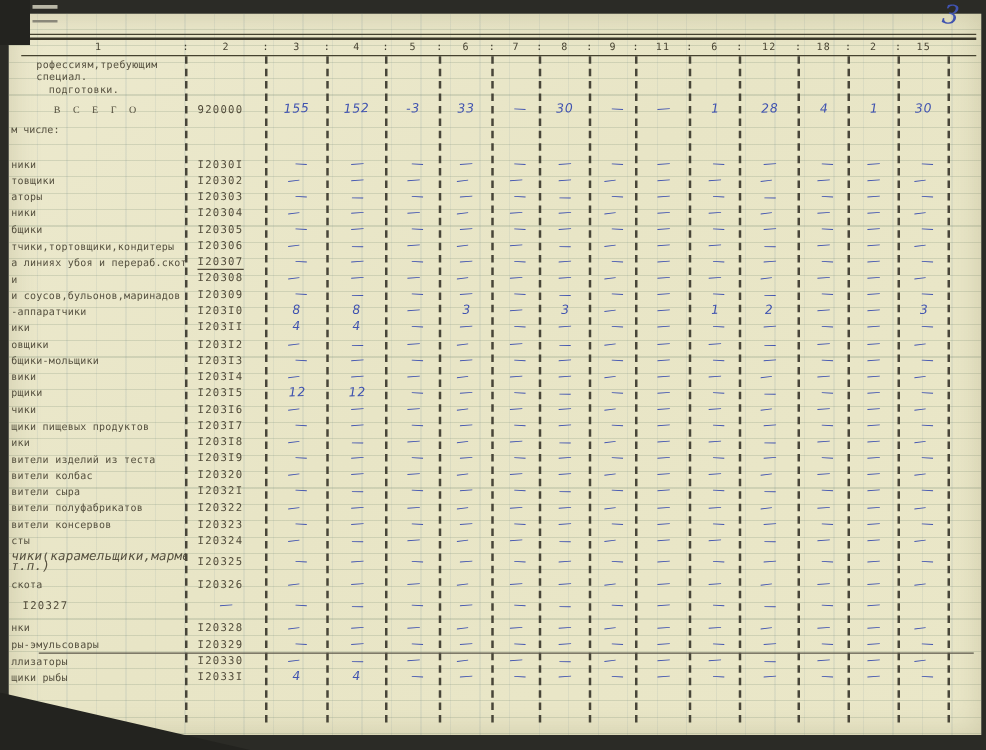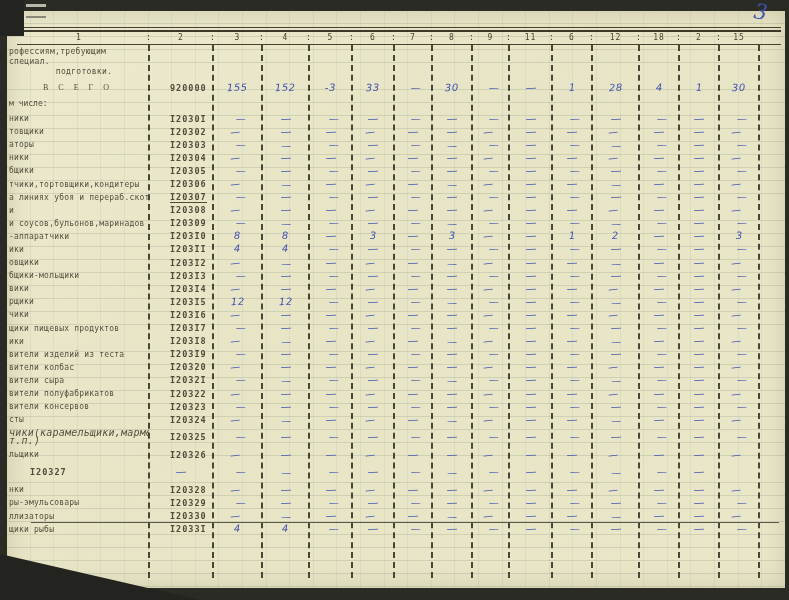--- a/index.html
+++ b/index.html
@@ -29,39 +29,39 @@
   .bottomline{position:absolute;left:24px;right:6px;top:511px;height:1px;background:#5b574a;}
   
   .sep{position:absolute;top:34px;height:533px;width:0;border-left:2px dashed #3b382d;opacity:.92;}
   
   .grid-row{display:grid;grid-template-columns:140px 64px 49px 47px 43px 42px 38px 40px 37px 43px 40px 47px 40px 40px 40px;}
   #colnums{position:absolute;left:2px;top:21px;width:750px;height:12px;}
   #colnums .cn{position:relative;text-align:center;font-size:8px;line-height:12px;color:#494433;letter-spacing:1px;}
   #colnums .cn b{font-weight:normal;}
   #colnums .cn .col{position:absolute;left:-3px;top:0;color:#3b382a;}
   #rows{position:absolute;left:2px;top:36px;width:750px;}
-  .hblock{font-size:8px;line-height:10px;color:#55503f;letter-spacing:0.3px;width:140px;}
-  .hblock .l2{padding-left:10px;text-align:center;}
+  .hblock{font-size:8px;line-height:10px;color:#55503f;letter-spacing:0.3px;width:140px;margin-left:20px;}
+  .hblock .l2{padding-left:10px;}
   .trow{min-height:13.1px;align-items:center;}
   .trow.tall{min-height:22px;}
   .trow .lab{font-size:8px;line-height:9px;color:#55503f;letter-spacing:0.2px;overflow:hidden;white-space:nowrap;}
   .trow.tall .lab{font-size:10px;line-height:8.6px;font-style:italic;}
-  .trow .code{font-size:8.5px;color:#514b3a;letter-spacing:1px;padding-left:21px;font-weight:bold;}
+  .trow .code{font-size:8.5px;color:#514b3a;letter-spacing:1px;padding-left:9px;}
   .trow .code .u{border-bottom:1px solid #514b3a;}
   .trow .val{display:flex;justify-content:center;align-items:center;}
   .hw{font-family:"DejaVu Sans","Liberation Sans",sans-serif;font-style:italic;
       color:#4053b0;font-size:10px;line-height:10px;}
   .hw.num{letter-spacing:0.5px;transform:rotate(-2deg);}
   .hw.dash{transform:rotate(-4deg) scaleX(1.1);}
   .trow:nth-child(even) .val:nth-child(odd) .dash{transform:rotate(3deg) translateX(3px);}
   .trow:nth-child(odd) .val:nth-child(3n) .dash{transform:rotate(-7deg) translateX(-3px);}
   .trow:nth-child(3n) .val:nth-child(4n) .dash{transform:rotate(1deg) translateY(1px);}
   #totalrow .lab{padding-left:34px;letter-spacing:4px;font-family:Liberation Serif, serif;}
   #totalrow{margin-top:3px;min-height:15px;}
-  .subhead{font-size:8px;line-height:10px;color:#55503f;margin:4px 0 3px 0;}
+  .subhead{font-size:8px;line-height:10px;color:#55503f;margin:4px 0 16px 0;}
 </style>
 </head>
 <body>
 
 <div id="scan">
   <div id="paper">
 
     <div class="rule thin" style="top:16px"></div>
     <div class="rule thick" style="top:19px"></div>
     <div class="rule thin" style="top:33px"></div>
@@ -1223,21 +1223,21 @@
             <span class="hw dash">—</span>
           </div>
           <div class="val">
             <span class="hw dash">—</span>
           </div>
           <div class="val">
             <span class="hw dash">—</span>
           </div>
         </div>
         <div class="grid-row trow">
-          <div class="lab">льщики</div>
+          <div class="lab">скота</div>
           <div class="code"><span>I20326</span></div>
           <div class="val">
             <span class="hw dash">—</span>
           </div>
           <div class="val">
             <span class="hw dash">—</span>
           </div>
           <div class="val">
             <span class="hw dash">—</span>
           </div>

